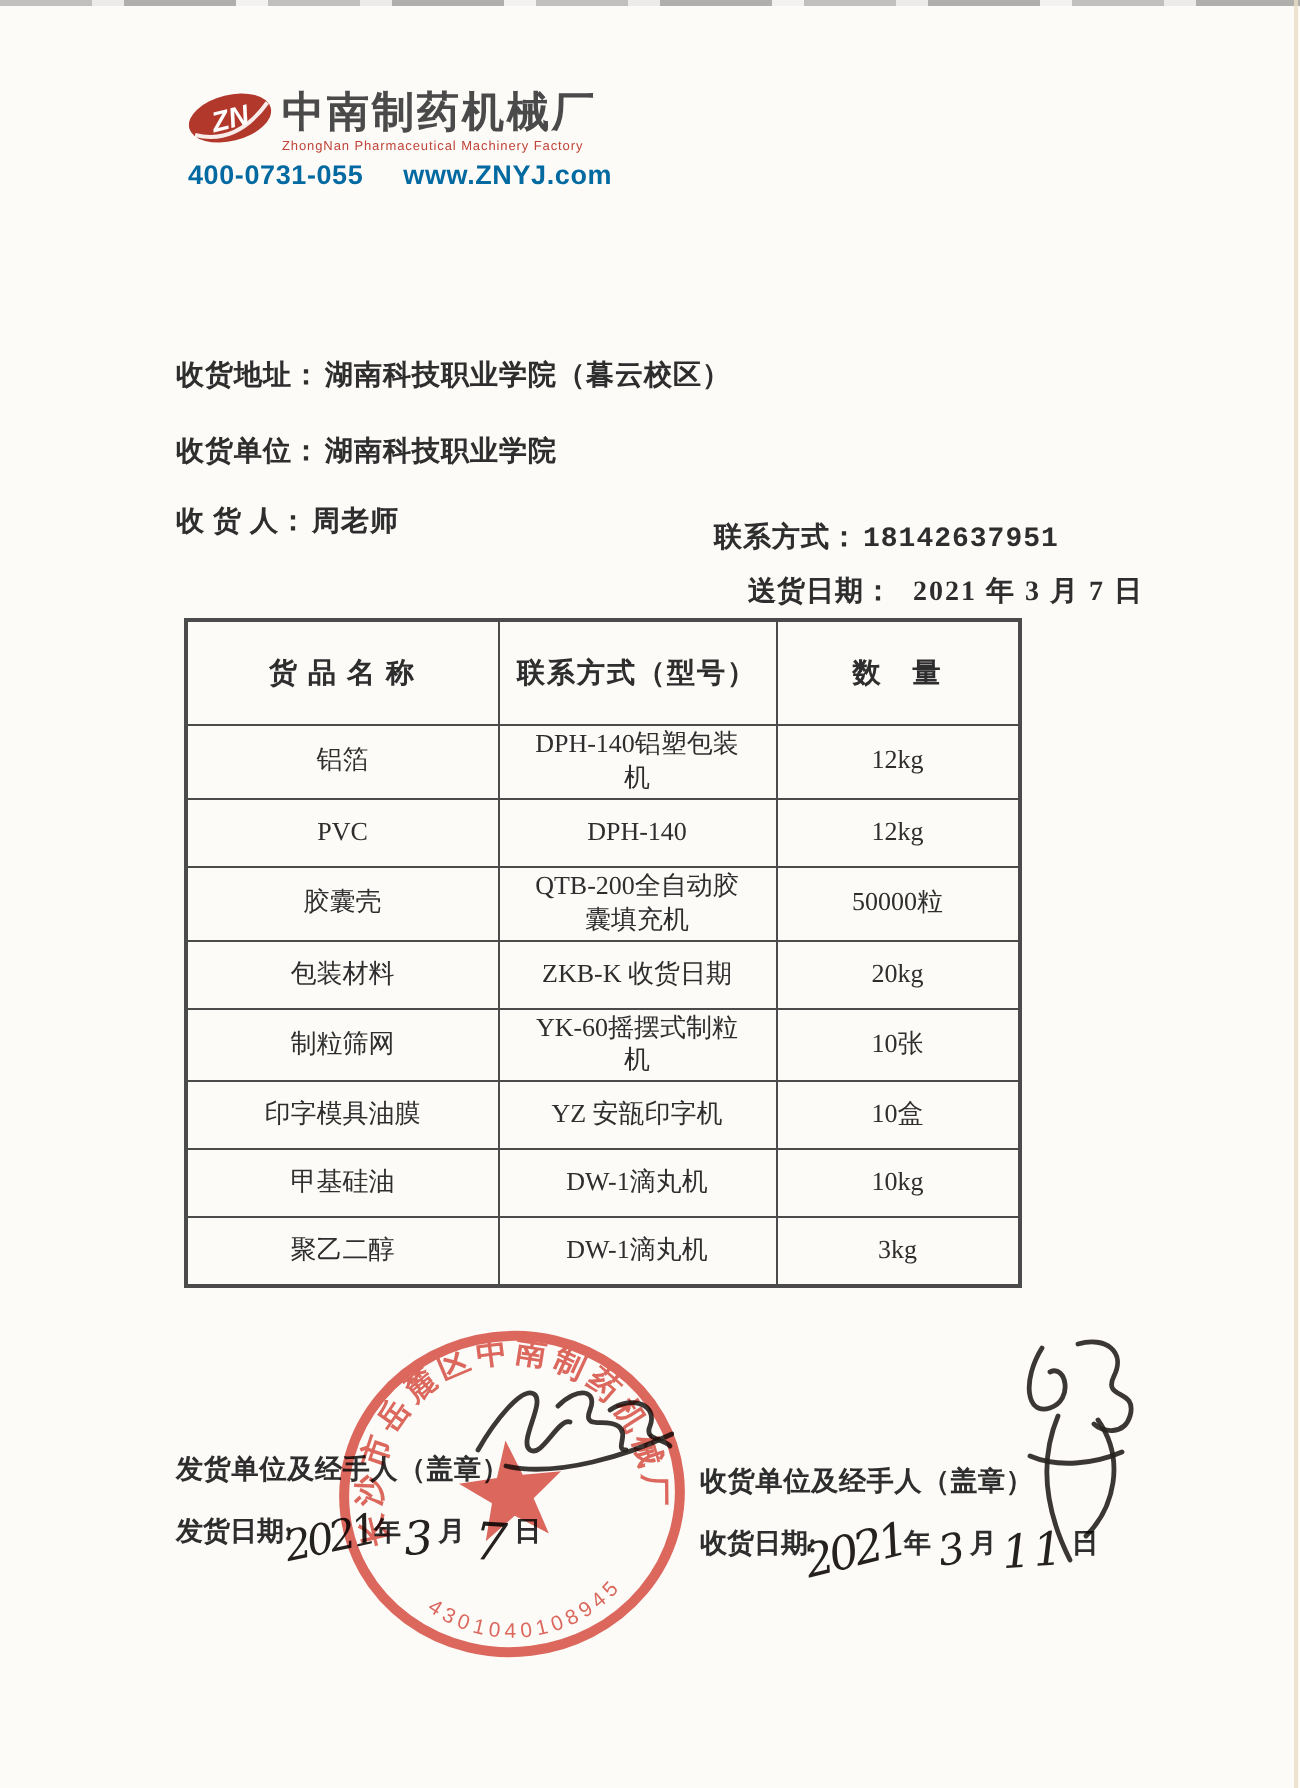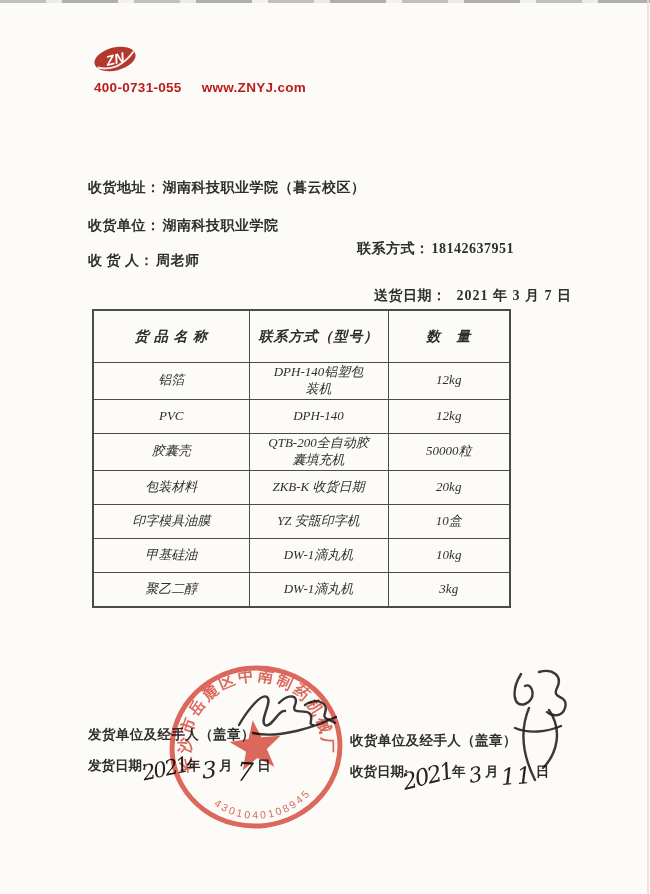--- a/index.html
+++ b/index.html
@@ -12,37 +12,37 @@
   .scan-top{position:absolute;top:0;left:0;right:0;height:3px;opacity:.55;
     background:repeating-linear-gradient(90deg,#8f8f8f 0 46px,#dedede 46px 62px,#707070 62px 118px,#eaeaea 118px 134px);}
   .scan-right{position:absolute;top:0;right:1px;width:2px;height:100%;background:#e9dfc4;opacity:.8;}
 
   
   .logo-mark{position:absolute;left:92px;top:43px;width:46px;height:34px;}
   .company-block{position:absolute;left:141px;top:45px;font-family:"Liberation Sans","DejaVu Sans",sans-serif;}
   .company-name{font-size:21px;font-weight:bold;color:#4a4a4a;letter-spacing:1.5px;line-height:1.1;}
   .company-en{font-size:6.5px;color:#c0443a;letter-spacing:.45px;margin-top:2px;}
   .phone-row{position:absolute;left:94px;top:80px;display:flex;gap:20px;
-    font-family:"Liberation Sans","DejaVu Sans",sans-serif;font-weight:bold;font-size:13.5px;color:#b91c1c;letter-spacing:.3px;justify-content:flex-end;}
+    font-family:"Liberation Sans","DejaVu Sans",sans-serif;font-weight:bold;font-size:13.5px;color:#0369a1;letter-spacing:.3px;justify-content:flex-end;}
 
   
   .info-line{position:absolute;font-size:14px;font-weight:bold;letter-spacing:.5px;white-space:nowrap;margin-top:32px;}
   .pos-addr{left:88px;top:147px;}
   .pos-unit{left:88px;top:185px;}
   .pos-person{left:88px;top:220px;}
-  .pos-contact{left:357px;top:208px;}
+  .pos-contact{left:357px;top:228px;font-family:Liberation Mono, monospace;}
   .pos-ddate{left:374px;top:255px;}
   .info-value{margin-left:2px;}
   .pos-ddate .info-value{margin-left:10px;letter-spacing:1px;}
 
   
   .goods-table{position:absolute;left:92px;top:309px;width:417px;border-collapse:collapse;table-layout:fixed;
     border:2px solid #4b4b4b;}
   .goods-table col.c1{width:156px}.goods-table col.c2{width:139px}.goods-table col.c3{width:122px}
-  .goods-table th,.goods-table td{border:1px solid #4b4b4b;text-align:center;vertical-align:middle;font-style:italic;}
+  .goods-table th,.goods-table td{border:1px solid #4b4b4b;text-align:center;vertical-align:middle;}
   .goods-table th{height:49px;font-size:14px;font-weight:bold;letter-spacing:1px;}
   .goods-table td{height:31px;font-size:13px;line-height:1.3;padding:1px 18px;}
 
   
   .f-label{position:absolute;font-size:13.5px;font-weight:bold;letter-spacing:.4px;white-space:nowrap;text-align:center;}
   .pos-sender-label{left:88px;top:726px;}
   .pos-receiver-label{left:350px;top:732px;}
   .f-date{position:absolute;display:flex;align-items:flex-start;font-size:13.5px;font-weight:bold;white-space:nowrap;}
   .pos-sender-date{left:88px;top:757px;}
   .pos-receiver-date{left:350px;top:763px;}
@@ -69,20 +69,24 @@
   <div class="scan-top"></div>
   <div class="scan-right"></div>
 
   <svg class="logo-mark" viewBox="0 0 46 34">
     <g transform="rotate(-14 23 16)">
       <ellipse cx="23" cy="16" rx="21" ry="11.5" fill="#b2382c"></ellipse>
       <path d="M4 20 Q 23 30 43 13" stroke="#ffffff" stroke-width="2" fill="none" opacity=".9"></path>
       <text x="23" y="21" text-anchor="middle" font-size="14" font-style="italic" font-weight="bold" fill="#ffffff" font-family="Liberation Sans, sans-serif">ZN</text>
     </g>
   </svg>
+  <div class="company-block">
+    <div class="company-name">中南制药机械厂</div>
+    <div class="company-en">ZhongNan Pharmaceutical Machinery Factory</div>
+  </div>
   <div class="phone-row">
     <span>400-0731-055</span>
     <span>www.ZNYJ.com</span>
   </div>
 
   <div class="info-line pos-addr">
     <span>收货地址：</span><span class="info-value">湖南科技职业学院（暮云校区）</span>
   </div>
   <div class="info-line pos-unit">
     <span>收货单位：</span><span class="info-value">湖南科技职业学院</span>
@@ -123,20 +127,25 @@
         </tr>
         <tr>
           <td>胶囊壳</td>
           <td>QTB-200全自动胶囊填充机</td>
           <td>50000粒</td>
         </tr>
         <tr>
           <td>包装材料</td>
           <td>ZKB-K 收货日期</td>
           <td>20kg</td>
+        </tr>
+        <tr>
+          <td>制粒筛网</td>
+          <td>YK-60摇摆式制粒机</td>
+          <td>10张</td>
         </tr>
         <tr>
           <td>印字模具油膜</td>
           <td>YZ 安瓿印字机</td>
           <td>10盒</td>
         </tr>
         <tr>
           <td>甲基硅油</td>
           <td>DW-1滴丸机</td>
           <td>10kg</td>

